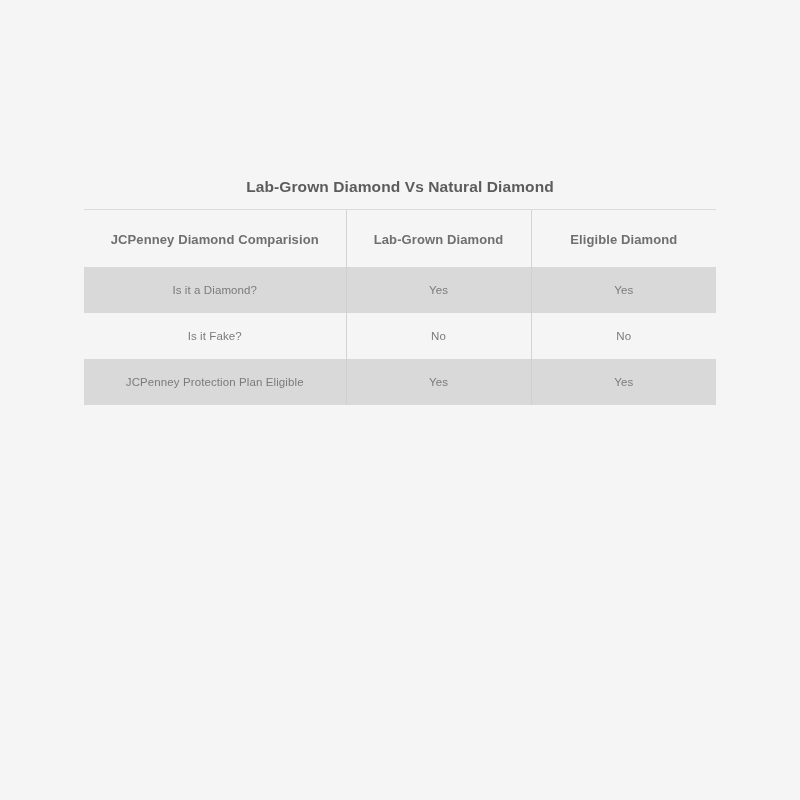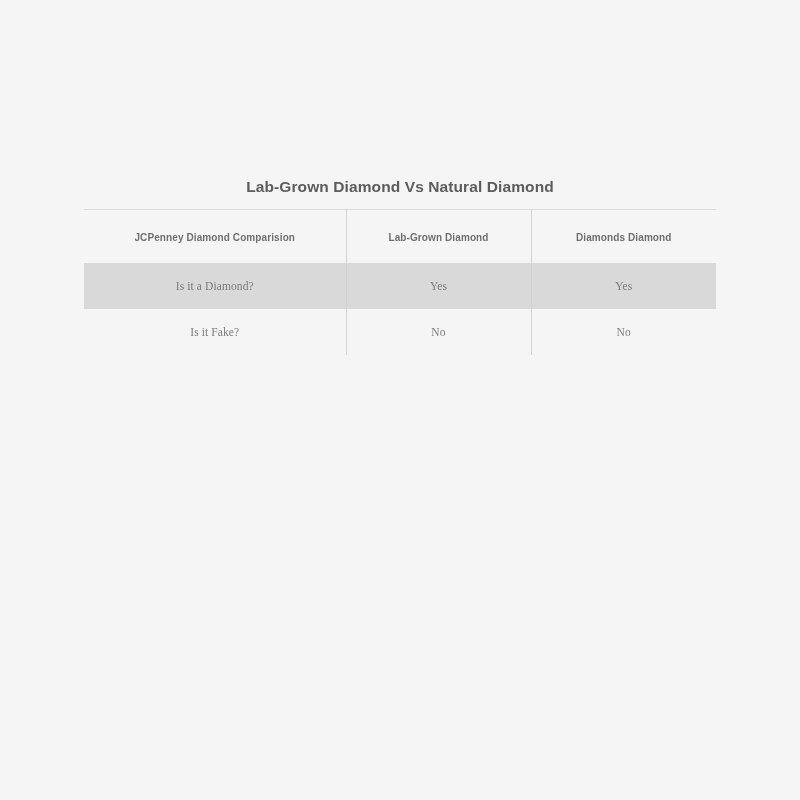--- a/index.html
+++ b/index.html
@@ -45,37 +45,36 @@
     width: 632px;
     table-layout: fixed;
     margin-top: 0;
   }
 
   table.compare col.c0 { width: 262px; }
   table.compare col.c1 { width: 185px; }
   table.compare col.c2 { width: 185px; }
 
   table.compare thead th {
-    font-size: 10px;
+    font-size: 13px;
     font-weight: bold;
     color: #6f6f6f;
     text-align: center;
     padding: 22px 6px 20px 6px;
     background: transparent;
     letter-spacing: 0.1px;
   }
 
   table.compare tbody td {
     font-size: 11.5px;
     text-align: center;
     color: #7b7b7b;
     padding: 17px 8px 17px 8px;
     letter-spacing: 0.1px;
     font-weight: normal;
-    font-family: Liberation Serif, serif;
   }
 
   table.compare tbody tr.shaded td {
     background: #d9d9d9;
   }
 
   table.compare tbody tr.plain td {
     background: transparent;
   }
 
@@ -99,31 +98,36 @@
     <table class="compare">
       <colgroup>
         <col class="c0">
         <col class="c1">
         <col class="c2">
       </colgroup>
       <thead>
         <tr>
           <th>JCPenney Diamond Comparision</th>
           <th class="sep-left">Lab-Grown Diamond</th>
-          <th class="sep-left">Diamonds Diamond</th>
+          <th class="sep-left">Eligible Diamond</th>
         </tr>
       </thead>
       <tbody>
         <tr class="shaded">
           <td>Is it a Diamond?</td>
           <td class="sep-left">Yes</td>
           <td class="sep-left">Yes</td>
         </tr>
         <tr class="plain">
           <td>Is it Fake?</td>
           <td class="sep-left">No</td>
           <td class="sep-left">No</td>
         </tr>
+        <tr class="shaded">
+          <td>JCPenney Protection Plan Eligible</td>
+          <td class="sep-left">Yes</td>
+          <td class="sep-left">Yes</td>
+        </tr>
       </tbody>
     </table>
 
   </div>
 </div>
 
 </body></html>

